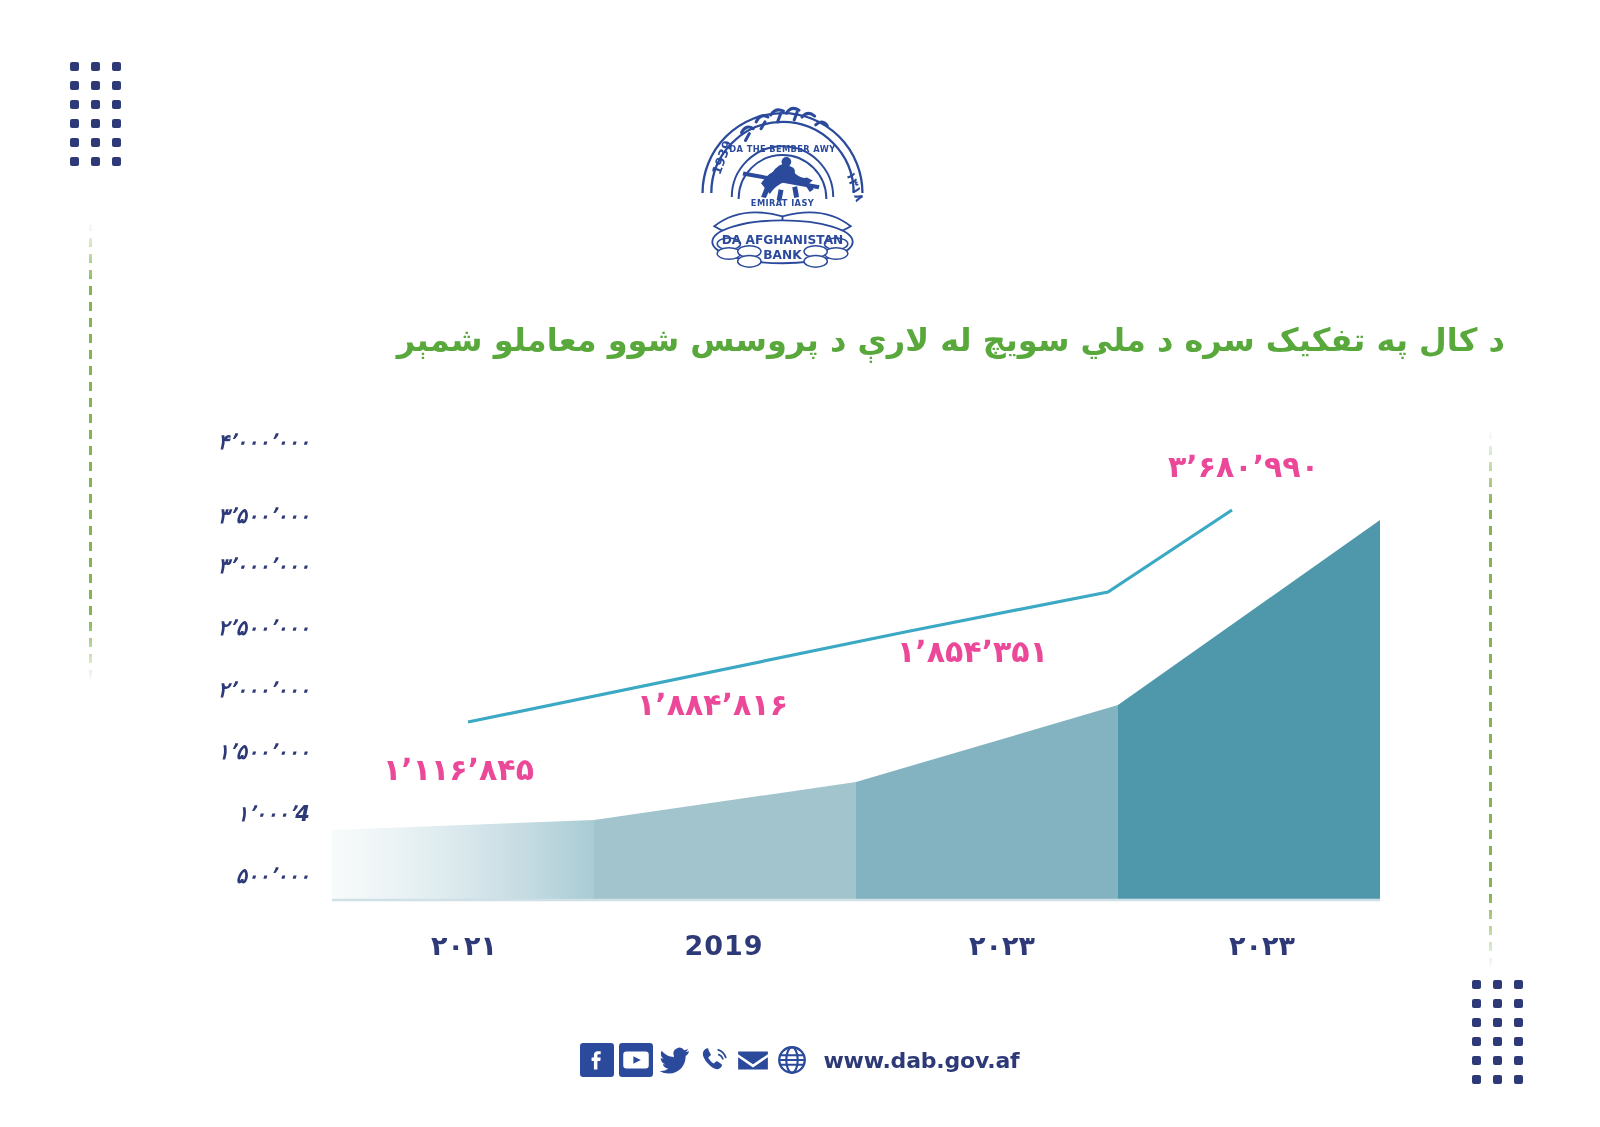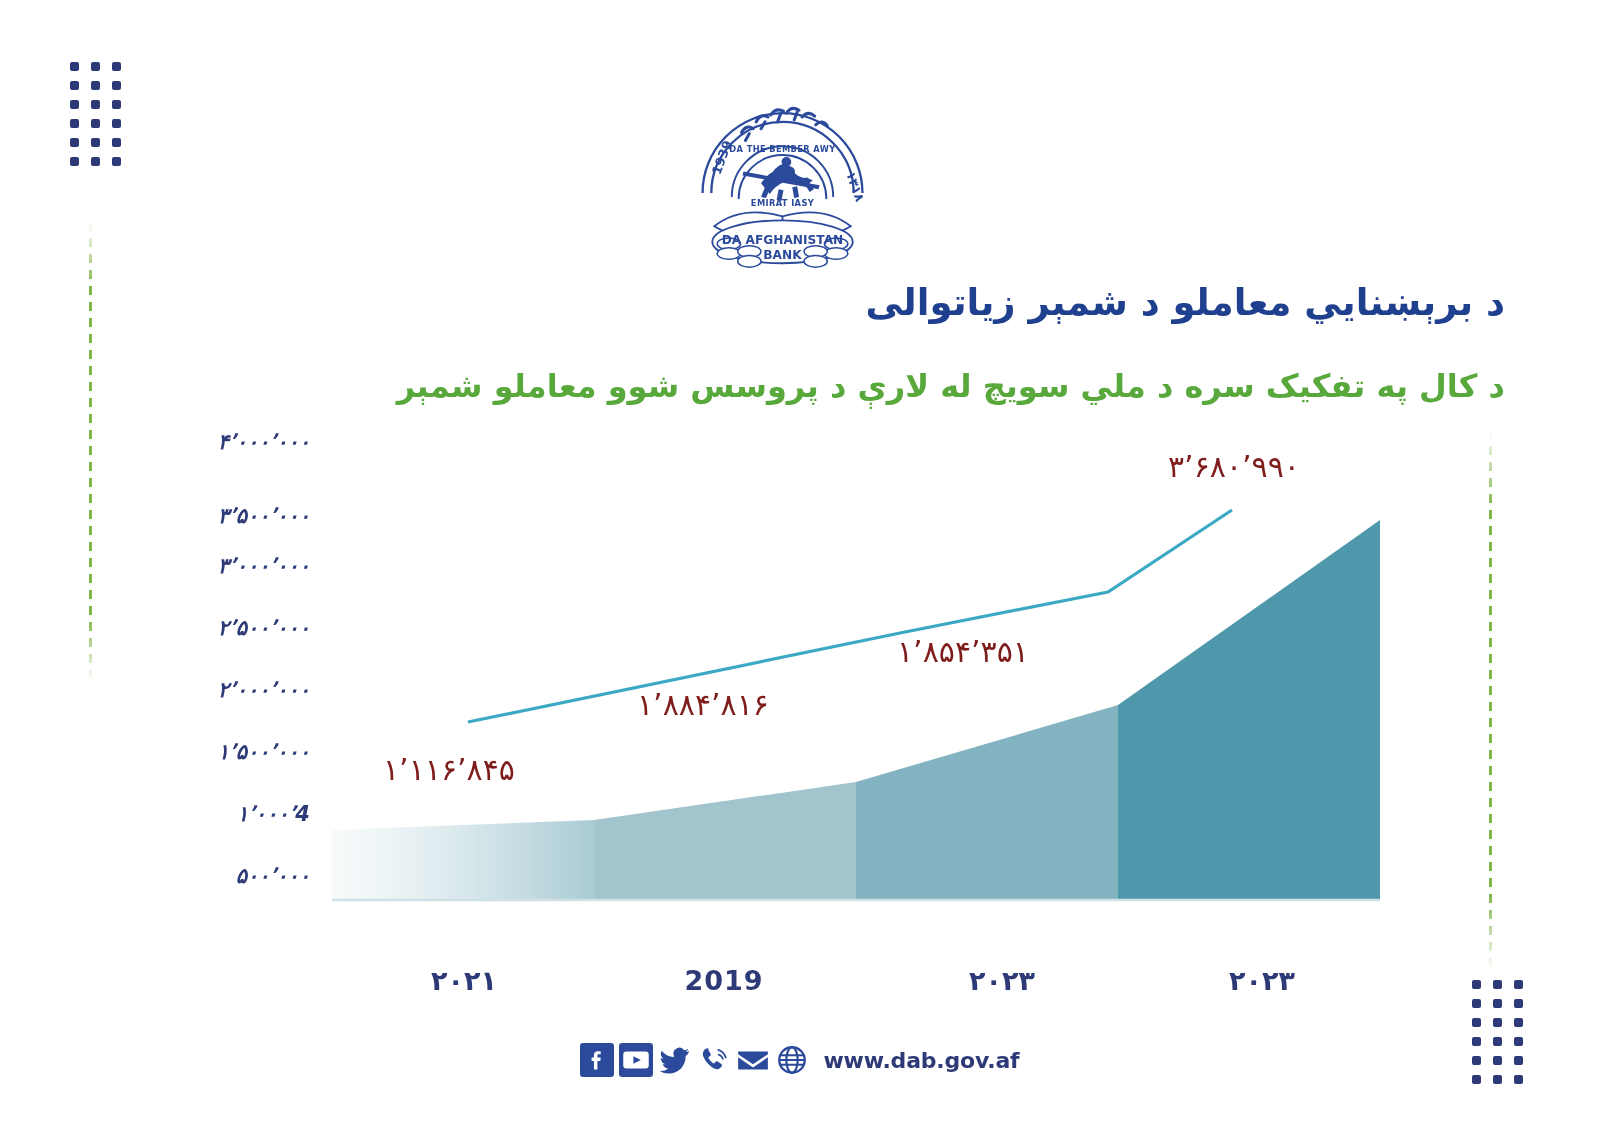--- a/index.html
+++ b/index.html
@@ -47,23 +47,23 @@
 
   
   #chart{position:absolute;left:0;top:400px;width:1600px;height:540px;}
 
   .ytick{position:absolute;right:0;width:150px;text-align:right;direction:rtl;
      font-size:21px;font-weight:bold;color:#2e3a77;letter-spacing:.5px;white-space:nowrap;font-style:italic;}
   #yaxis{position:absolute;left:155px;top:400px;width:155px;height:500px;}
 
   .xtick{position:absolute;top:0;width:160px;text-align:center;
      font-size:27px;font-weight:bold;color:#2e3a77;letter-spacing:1px;}
-  #xaxis{position:absolute;left:0;top:965px;width:1600px;height:50px;}
-
-  .dlabel{position:absolute;font-size:30px;font-weight:normal;color:#7f1d1d;
+  #xaxis{position:absolute;left:0;top:930px;width:1600px;height:50px;}
+
+  .dlabel{position:absolute;font-size:30px;font-weight:bold;color:#ec4899;
       white-space:nowrap;direction:rtl;letter-spacing:.5px;}
 
   
   #footer{position:absolute;left:0;top:1030px;width:1600px;height:60px;
       display:flex;align-items:center;justify-content:center;gap:5px;}
   .sicon{width:34px;height:34px;display:block;}
   #site-url{font-size:22px;font-weight:bold;color:#2e3a77;margin-left:9px;letter-spacing:-.2px;}
 </style>
 </head>
 <body>
@@ -167,21 +167,20 @@
       <ellipse cx="155" cy="170" rx="12" ry="6"></ellipse>
         <ellipse cx="155" cy="180" rx="12" ry="6"></ellipse>
       <ellipse cx="134" cy="178" rx="12" ry="6"></ellipse>
         <ellipse cx="134" cy="188" rx="12" ry="6"></ellipse>
     </g>
     <text x="100" y="170" text-anchor="middle" fill="#2b4a9b" font-size="12.5" font-weight="bold" font-family="'DejaVu Sans',sans-serif">DA AFGHANISTAN</text>
     <text x="100" y="186" text-anchor="middle" fill="#2b4a9b" font-size="12.5" font-weight="bold" font-family="'DejaVu Sans',sans-serif">BANK</text>
   </svg>
 
   <div class="title-wrap">
-    <div id="title-main">د برېښنايي معاملو د شمېر زياتوالی</div>
     <div id="title-sub">د کال په تفکیک سره د ملي سویچ له لارې د پروسس شوو معاملو شمېر</div>
   </div>
 
   <div id="yaxis">
       <div class="ytick" style="top: 30px;">۴٬۰۰۰٬۰۰۰</div>
       <div class="ytick" style="top: 104px;">۳٬۵۰۰٬۰۰۰</div>
       <div class="ytick" style="top: 154px;">۳٬۰۰۰٬۰۰۰</div>
       <div class="ytick" style="top: 216px;">۲٬۵۰۰٬۰۰۰</div>
       <div class="ytick" style="top: 278px;">۲٬۰۰۰٬۰۰۰</div>
       <div class="ytick" style="top: 340px;">۱٬۵۰۰٬۰۰۰</div>

